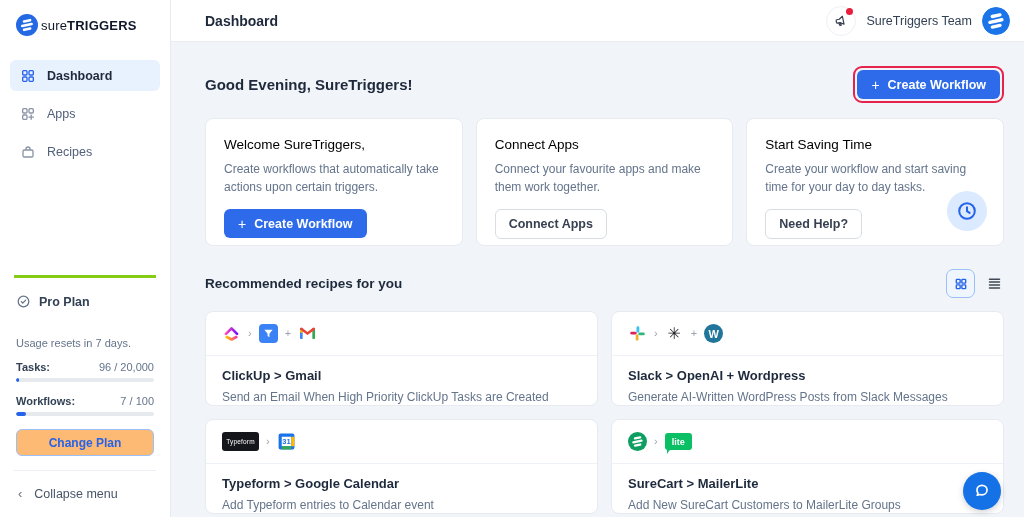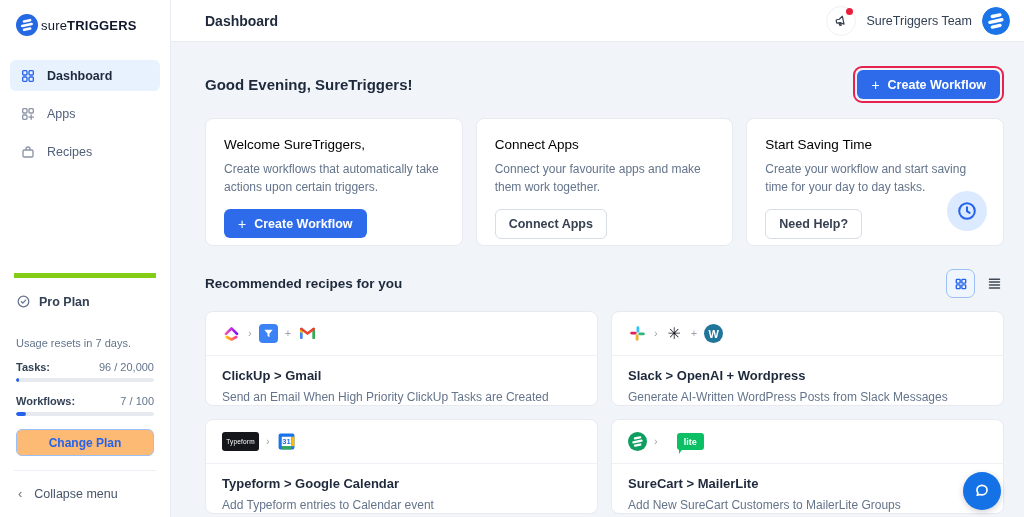--- a/index.html
+++ b/index.html
@@ -11,21 +11,21 @@
   .logo-row { display:flex; align-items:center; gap:3px; padding:14px 14px 12px 16px; }
   .logo-mark { width:22px; height:22px; flex:none; }
   .logo-text { font-size:13px; letter-spacing:.2px; color:#0f172a; white-space:nowrap; }
   .logo-text .lt { font-weight:400; }
   .logo-text .bd { font-weight:800; }
   .nav { padding:12px 10px 0 10px; }
   .nav-item { display:flex; align-items:center; gap:11px; height:31px; padding:0 10px; margin-bottom:7px; border-radius:6px; font-size:12.5px; color:#52607a; cursor:pointer; }
   .nav-item svg { width:16px; height:16px; stroke:#8a94a6; flex:none; }
   .nav-item.active { background:#e8f1fe; color:#1e293b; font-weight:700; }
   .nav-item.active svg { stroke:#2563eb; }
-  .plan { margin-top:auto; border-top:5px solid #84cc16; margin-left:14px; margin-right:14px; padding:16px 2px 14px 2px; }
+  .plan { margin-top:auto; border-top:3px solid #84cc16; margin-left:14px; margin-right:14px; padding:16px 2px 14px 2px; }
   .plan-title { display:flex; align-items:center; gap:8px; font-size:12.5px; font-weight:700; color:#334155; }
   .plan-title svg { width:15px; height:15px; stroke:#64748b; }
   .plan-note { font-size:11px; color:#64748b; margin:28px 0 12px; }
   .meter-row { display:flex; justify-content:space-between; align-items:baseline; margin-bottom:5px; }
   .meter-label { font-size:11px; font-weight:700; color:#334155; }
   .meter-value { font-size:11px; color:#64748b; }
   .meter-bar { height:4px; background:#e6eaef; border-radius:3px; margin-bottom:13px; overflow:hidden; }
   .meter-fill { height:100%; background:#2563eb; border-radius:3px; }
   .change-plan { width:100%; height:27px; border:1px solid #9cc0f5; background:#fdba74; color:#2563eb; font-weight:700; font-size:12px; border-radius:6px; cursor:pointer; font-family:inherit; }
   .collapse-row { border-top:1px solid #eceff3; margin:0 14px; padding:15px 2px 16px 4px; display:flex; align-items:center; gap:12px; font-size:12.5px; color:#475569; cursor:pointer; }
@@ -73,21 +73,21 @@
   .recipe-title { font-size:13px; font-weight:700; color:#1e293b; }
   .recipe-sub { font-size:12px; color:#64748b; margin-top:7px; }
 
   
   .appicon { width:19px; height:19px; flex:none; display:flex; align-items:center; justify-content:center; }
   .icon-filter { width:19px; height:19px; border-radius:4px; background:#3b82f6; display:flex; align-items:center; justify-content:center; }
   .icon-filter svg { width:11px; height:11px; fill:#fff; }
   .icon-openai { font-size:16px; color:#191a23; line-height:1; }
   .icon-wp { width:19px; height:19px; border-radius:50%; background:#21759b; color:#fff; font-size:11px; font-weight:700; display:flex; align-items:center; justify-content:center; }
   .icon-typeform { width:37px; height:19px; background:#15151c; border-radius:3px; color:#fff; font-size:6.5px; display:flex; align-items:center; justify-content:center; letter-spacing:.2px; }
-  .icon-mailerlite { position:relative; width:27px; height:17px; background:#0bbf64; border-radius:3px; color:#fff; font-size:9px; font-weight:700; display:flex; align-items:center; justify-content:center;margin-left:12px; }
+  .icon-mailerlite { position:relative; width:27px; height:17px; background:#0bbf64; border-radius:3px; color:#fff; font-size:9px; font-weight:700; display:flex; align-items:center; justify-content:center; }
   .icon-mailerlite::after { content:""; position:absolute; left:2px; bottom:-4px; border:4px solid transparent; border-top-color:#0bbf64; border-left-color:#0bbf64; border-width:3px 3px 3px 2px; }
 
   .chat-widget { position:absolute; right:23px; bottom:7px; width:38px; height:38px; border-radius:50%; background:#1472e6; display:flex; align-items:center; justify-content:center; box-shadow:0 2px 6px rgba(0,0,0,.18); cursor:pointer; border:none; }
   .chat-widget svg { width:22px; height:22px; stroke:#fff; fill:none; }
 </style>
 </head>
 <body>
 
 <aside class="sidebar">
   <div class="logo-row">

